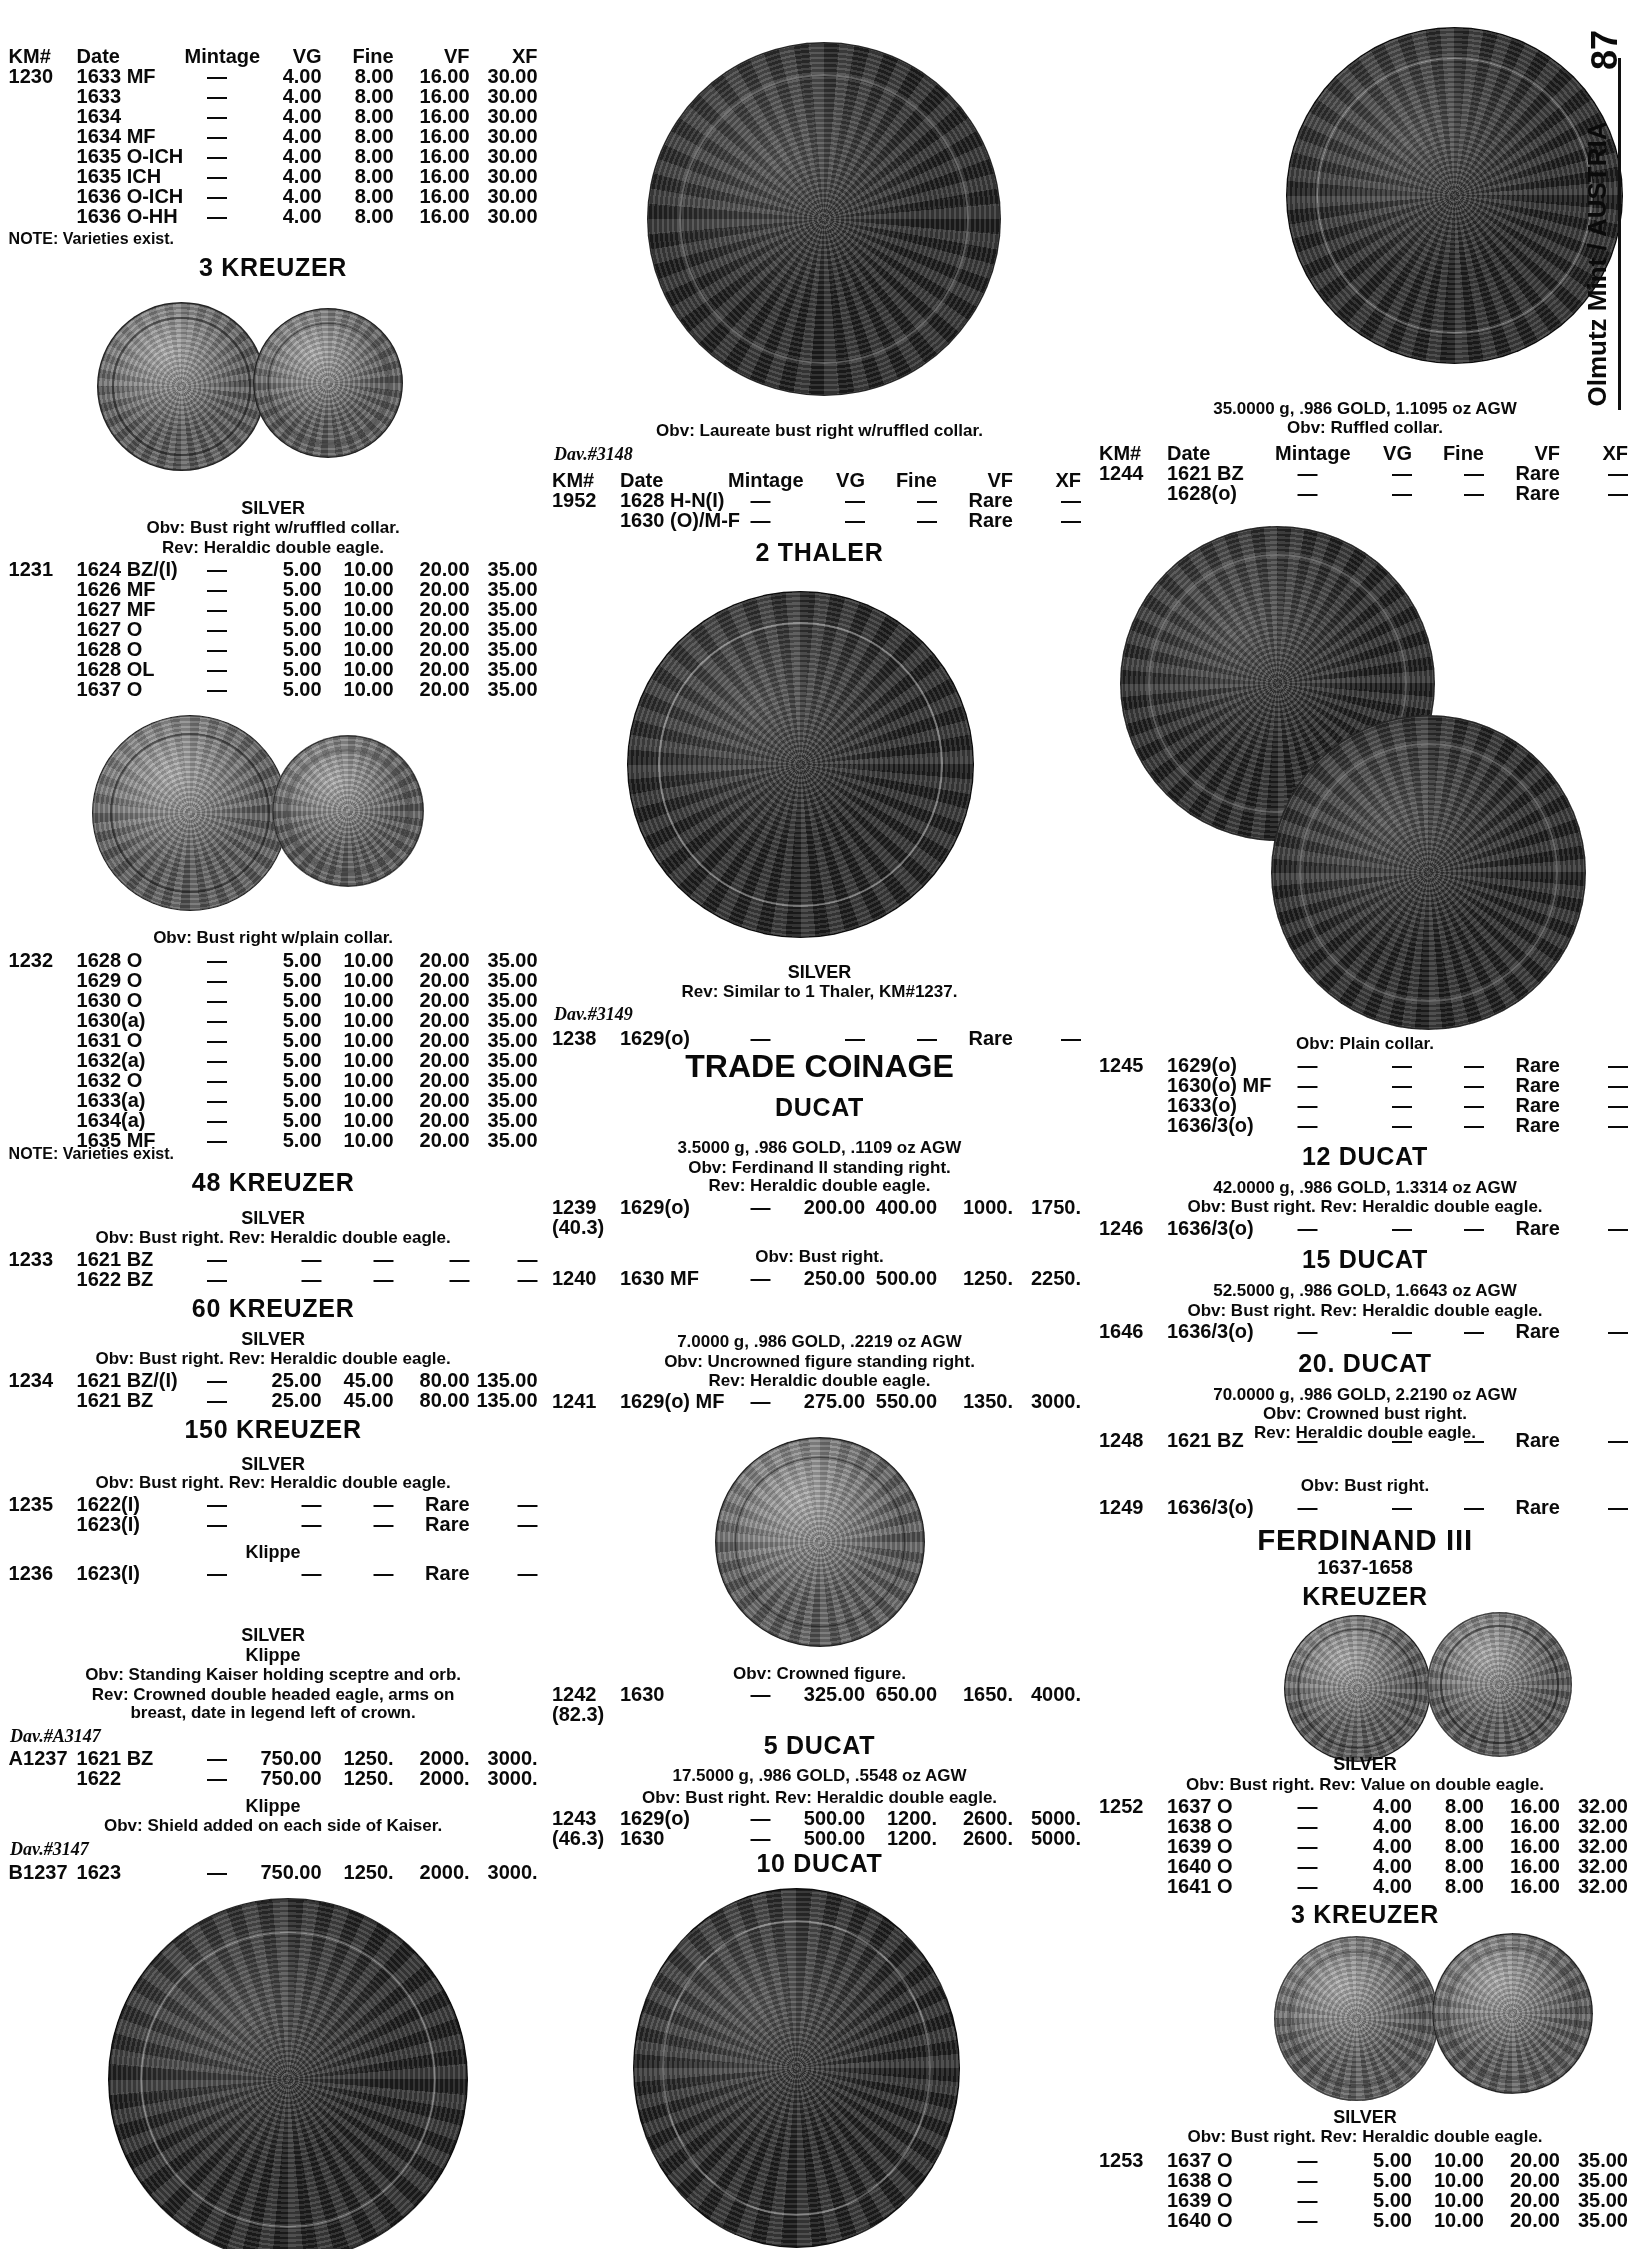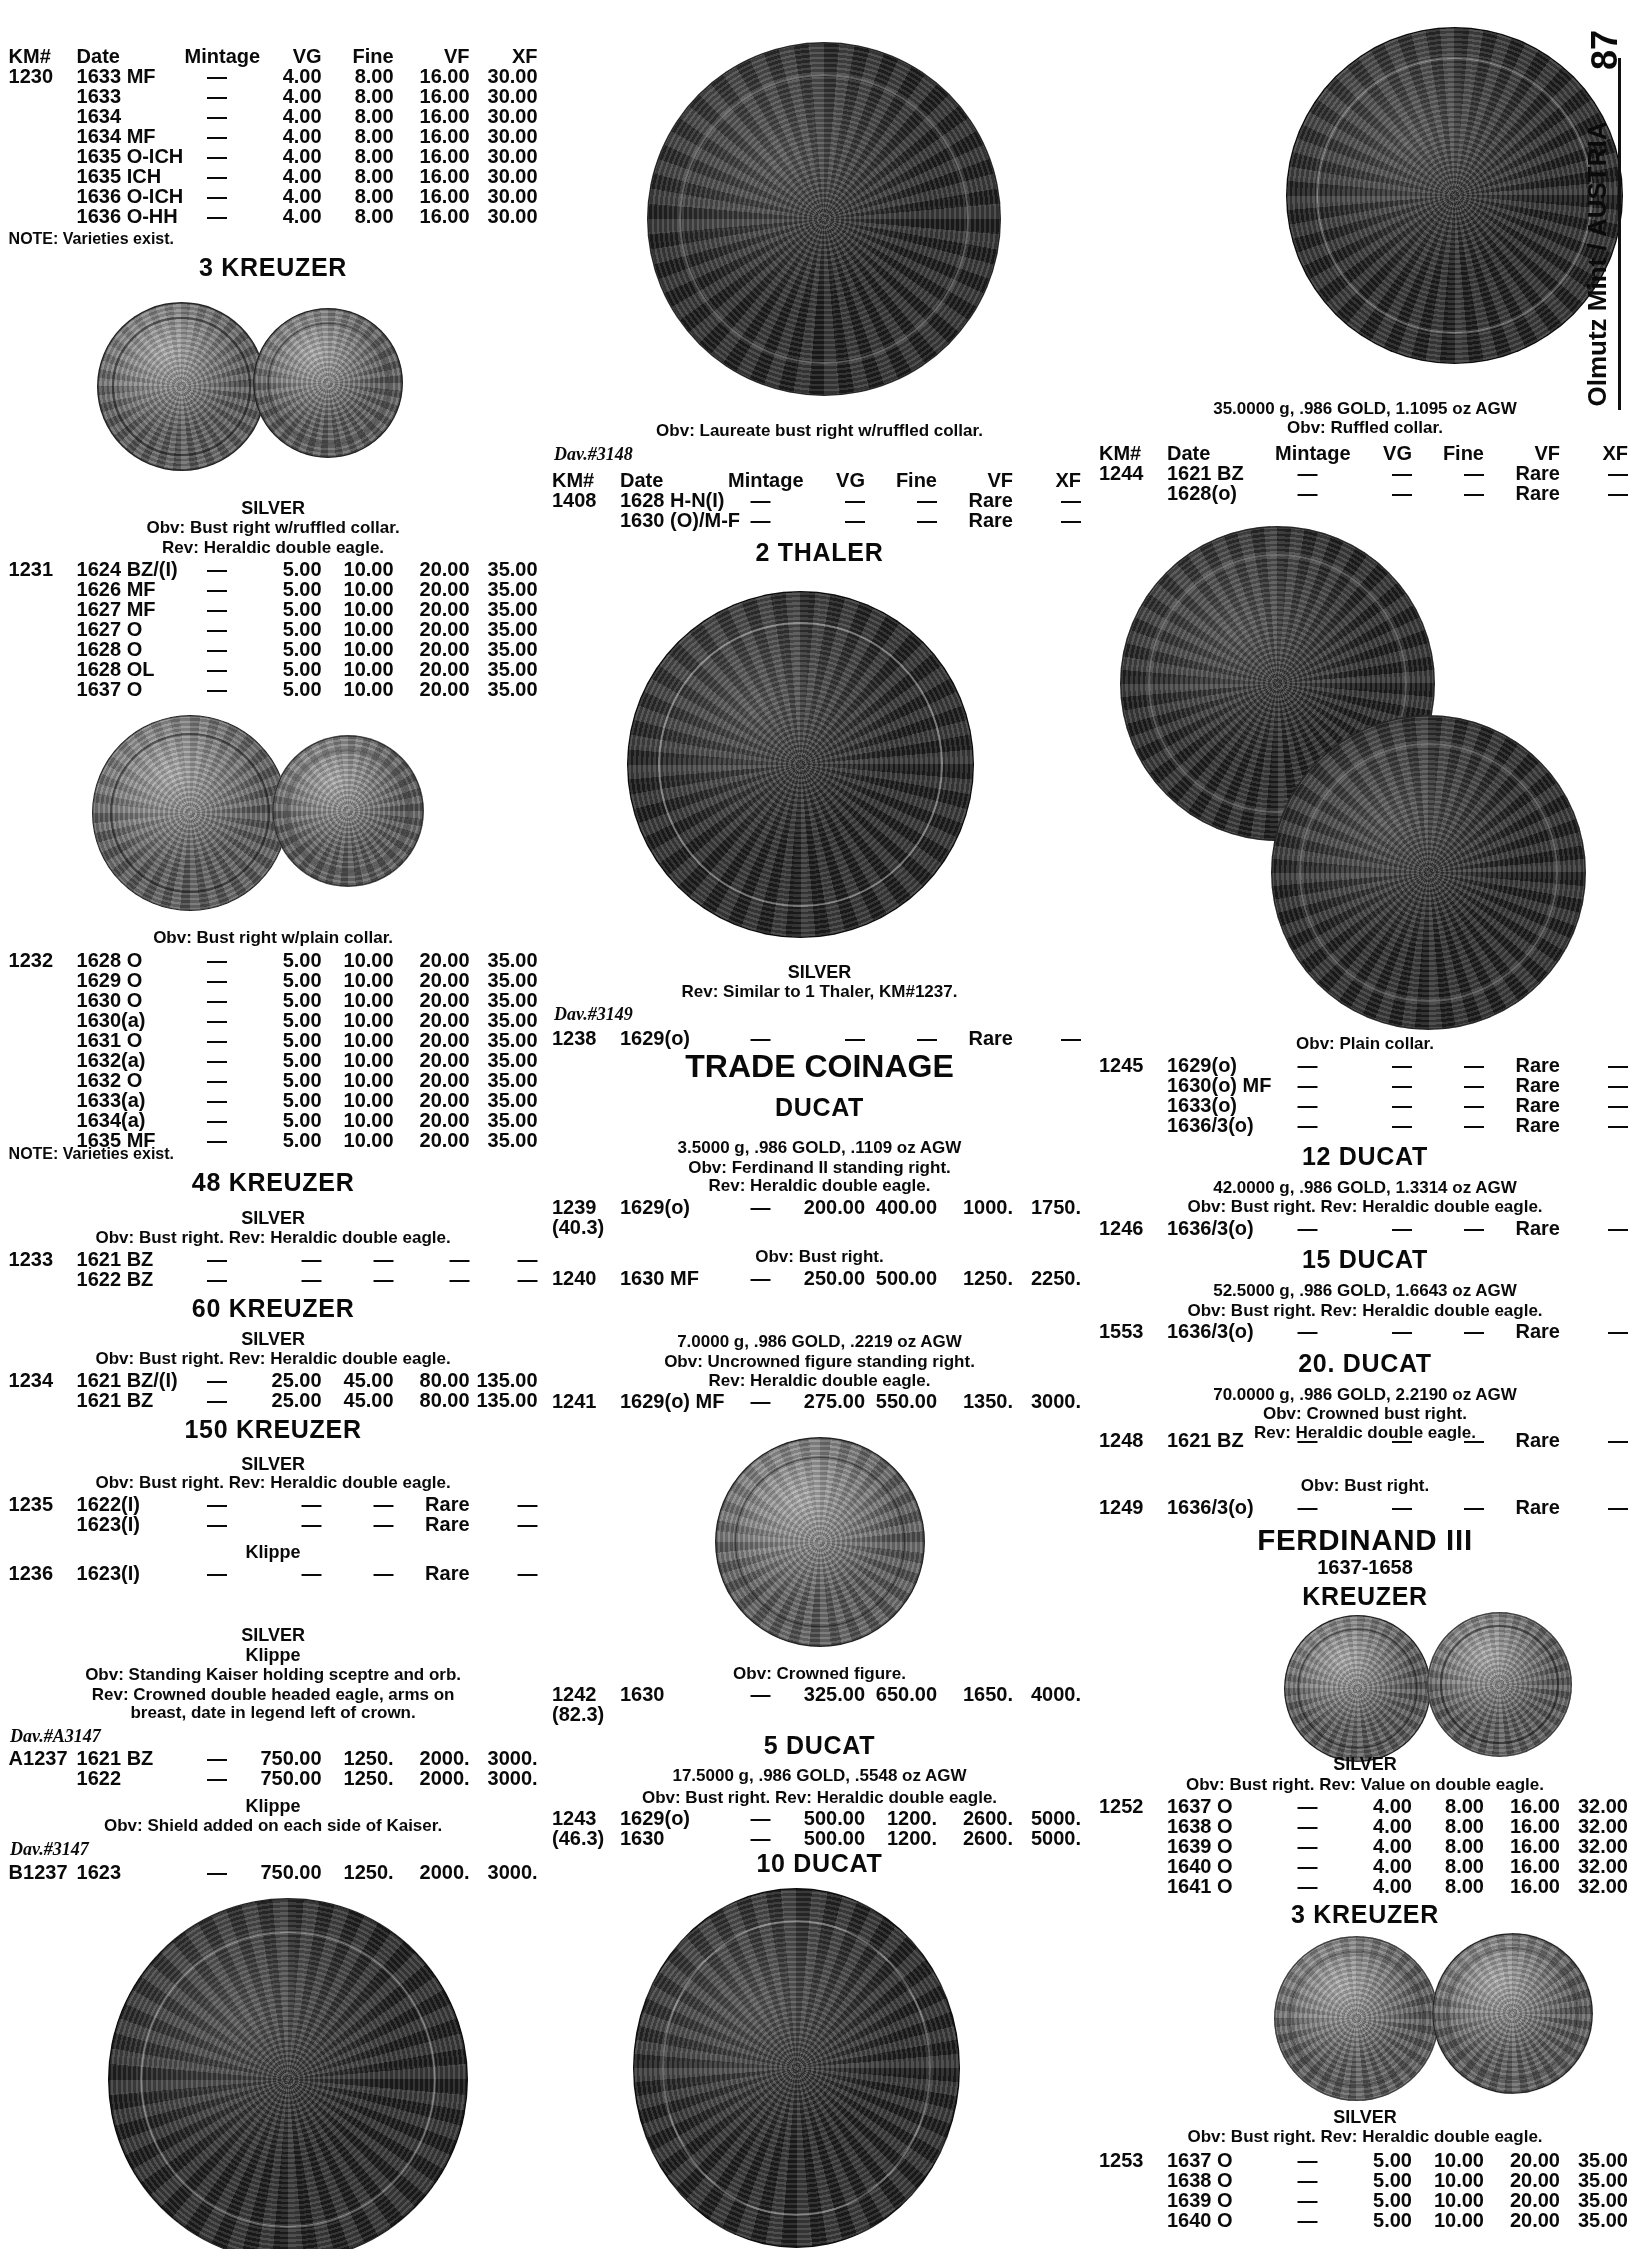--- a/index.html
+++ b/index.html
@@ -440,21 +440,21 @@
       <div class="trow">
         <span class="tcell c0">KM#</span>
         <span class="tcell c1">Date</span>
         <span class="tcell c2">Mintage</span>
         <span class="tcell c3">VG</span>
         <span class="tcell c4">Fine</span>
         <span class="tcell c5">VF</span>
         <span class="tcell c6">XF</span>
       </div>
       <div class="trow">
-        <span class="tcell c0">1408</span>
+        <span class="tcell c0">1952</span>
         <span class="tcell c1">1628 H-N(I)</span>
         <span class="tcell c2">—</span>
         <span class="tcell c3">—</span>
         <span class="tcell c4">—</span>
         <span class="tcell c5">Rare</span>
         <span class="tcell c6">—</span>
       </div>
       <div class="trow">
         <span class="tcell c0"></span>
         <span class="tcell c1">1630 (O)/M-F</span>
@@ -675,21 +675,21 @@
         <span class="tcell c5">Rare</span>
         <span class="tcell c6">—</span>
       </div>
     </div>
 
   <div class="abs h1 ctr" style="left:1097px;top:1245px;width:536px;">15 DUCAT</div>
   <div class="abs spec ctr" style="left:1097px;top:1281px;width:536px;">52.5000 g, .986 GOLD, 1.6643 oz AGW</div>
   <div class="abs cap ctr" style="left:1097px;top:1301px;width:536px;">Obv: Bust right. Rev: Heraldic double eagle.</div>
   <div class="abs ptable" style="left:1099px;top:1320px;width:532px;">
       <div class="trow">
-        <span class="tcell c0">1553</span>
+        <span class="tcell c0">1646</span>
         <span class="tcell c1">1636/3(o)</span>
         <span class="tcell c2">—</span>
         <span class="tcell c3">—</span>
         <span class="tcell c4">—</span>
         <span class="tcell c5">Rare</span>
         <span class="tcell c6">—</span>
       </div>
     </div>
 
   <div class="abs h1 ctr" style="left:1097px;top:1349px;width:536px;">20. DUCAT</div>

